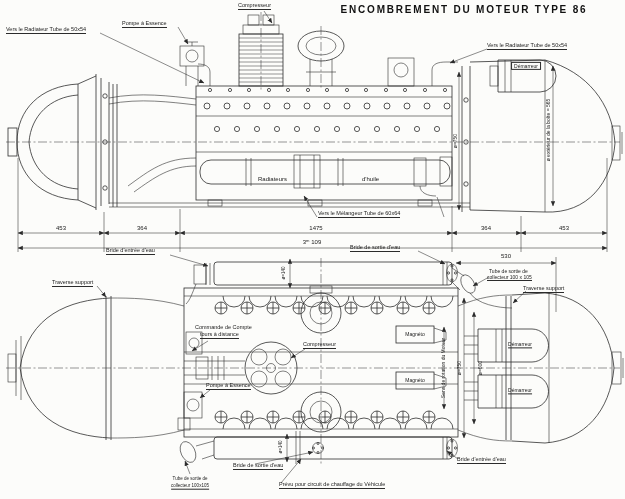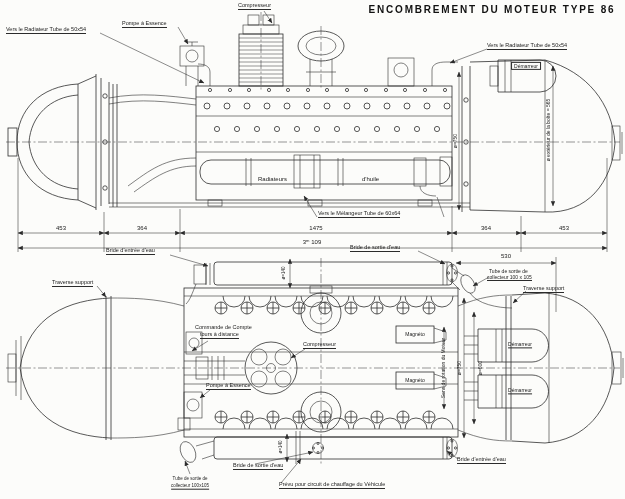--- a/index.html
+++ b/index.html
@@ -352,21 +352,21 @@
     <line x1="208" y1="341" x2="192" y2="351" marker-end="url(#ar)"></line>
     <line x1="305" y1="349" x2="291" y2="358" marker-end="url(#ar)"></line>
     <line x1="210" y1="390" x2="200" y2="398" marker-end="url(#ar)"></line>
     <line x1="190" y1="474" x2="185" y2="461" marker-end="url(#ar)"></line>
     <line x1="255" y1="464" x2="313" y2="452" marker-end="url(#ar)"></line>
     <line x1="281" y1="483" x2="301" y2="459" marker-end="url(#ar)"></line>
     <line x1="458" y1="459" x2="447" y2="451" marker-end="url(#ar)"></line>
   </g>
 </svg>
 
-<span class="lbl title c" style="left:492px;top:4px;">ENCOMBREMENT DU MOTEUR TYPE 86</span>
+<span class="lbl title c" style="left:464px;top:4px;">ENCOMBREMENT DU MOTEUR TYPE 86</span>
 
 <span class="lbl u" style="left:238px;top:2px;">Compresseur</span>
 <span class="lbl u" style="left:6px;top:26px;">Vers le Radiateur Tube de 50x54</span>
 <span class="lbl u" style="left:122px;top:20px;">Pompe à Essence</span>
 <span class="lbl u" style="left:487px;top:42px;">Vers le Radiateur Tube de 50x54</span>
 <span class="lbl box cc s5" style="left:526px;top:66px;">Démarreur</span>
 <span class="lbl s6" style="left:258px;top:176px;">Radiateurs</span>
 <span class="lbl s6" style="left:362px;top:176px;">d'huile</span>
 <span class="lbl u" style="left:318px;top:210px;">Vers le Mélangeur Tube de 60x64</span>
 <span class="lbl v s5" style="left:455px;top:141px;">ø=750</span>

